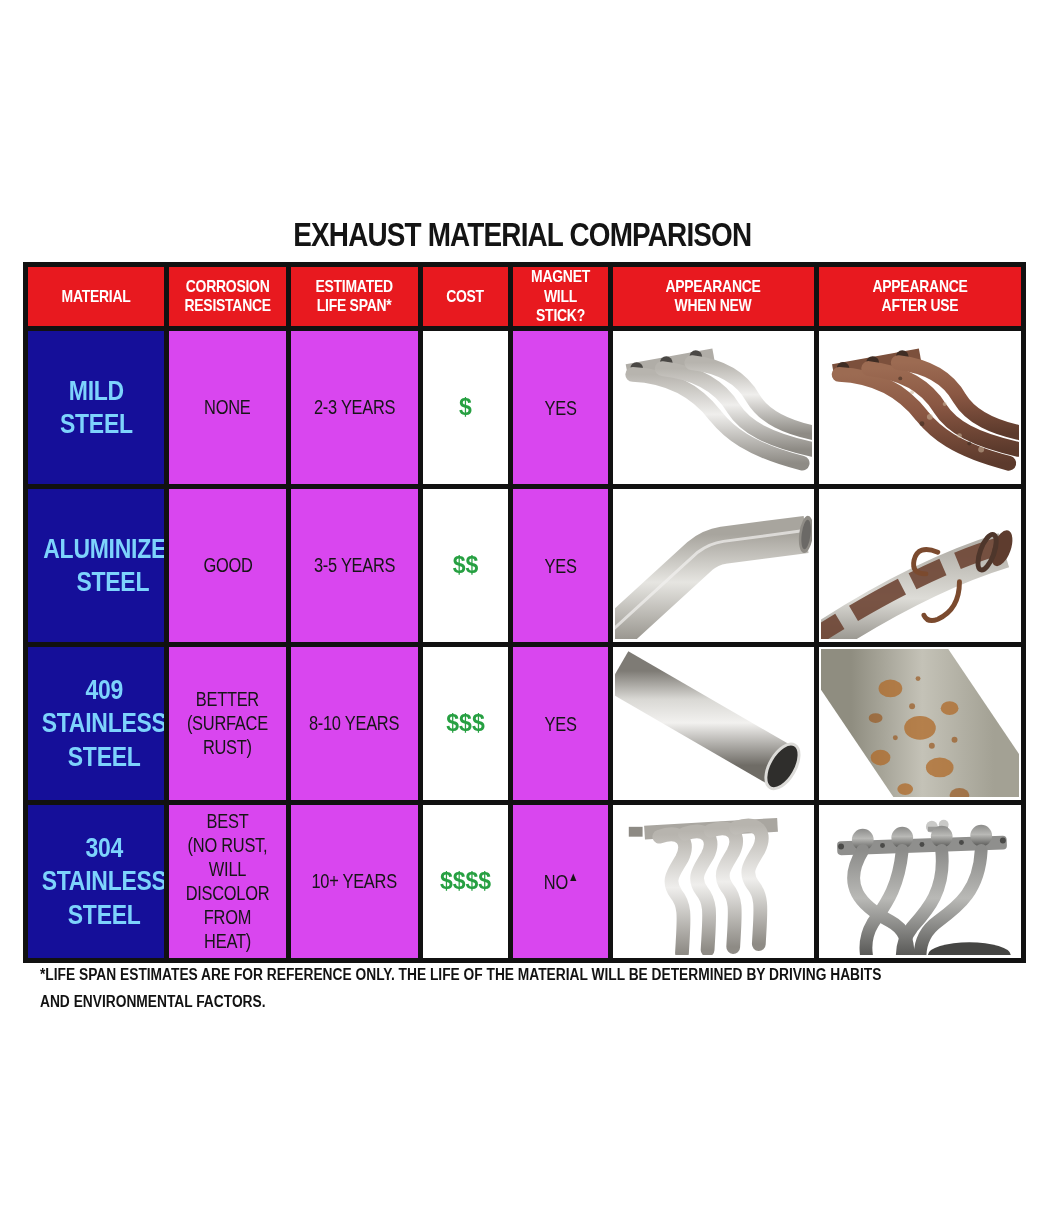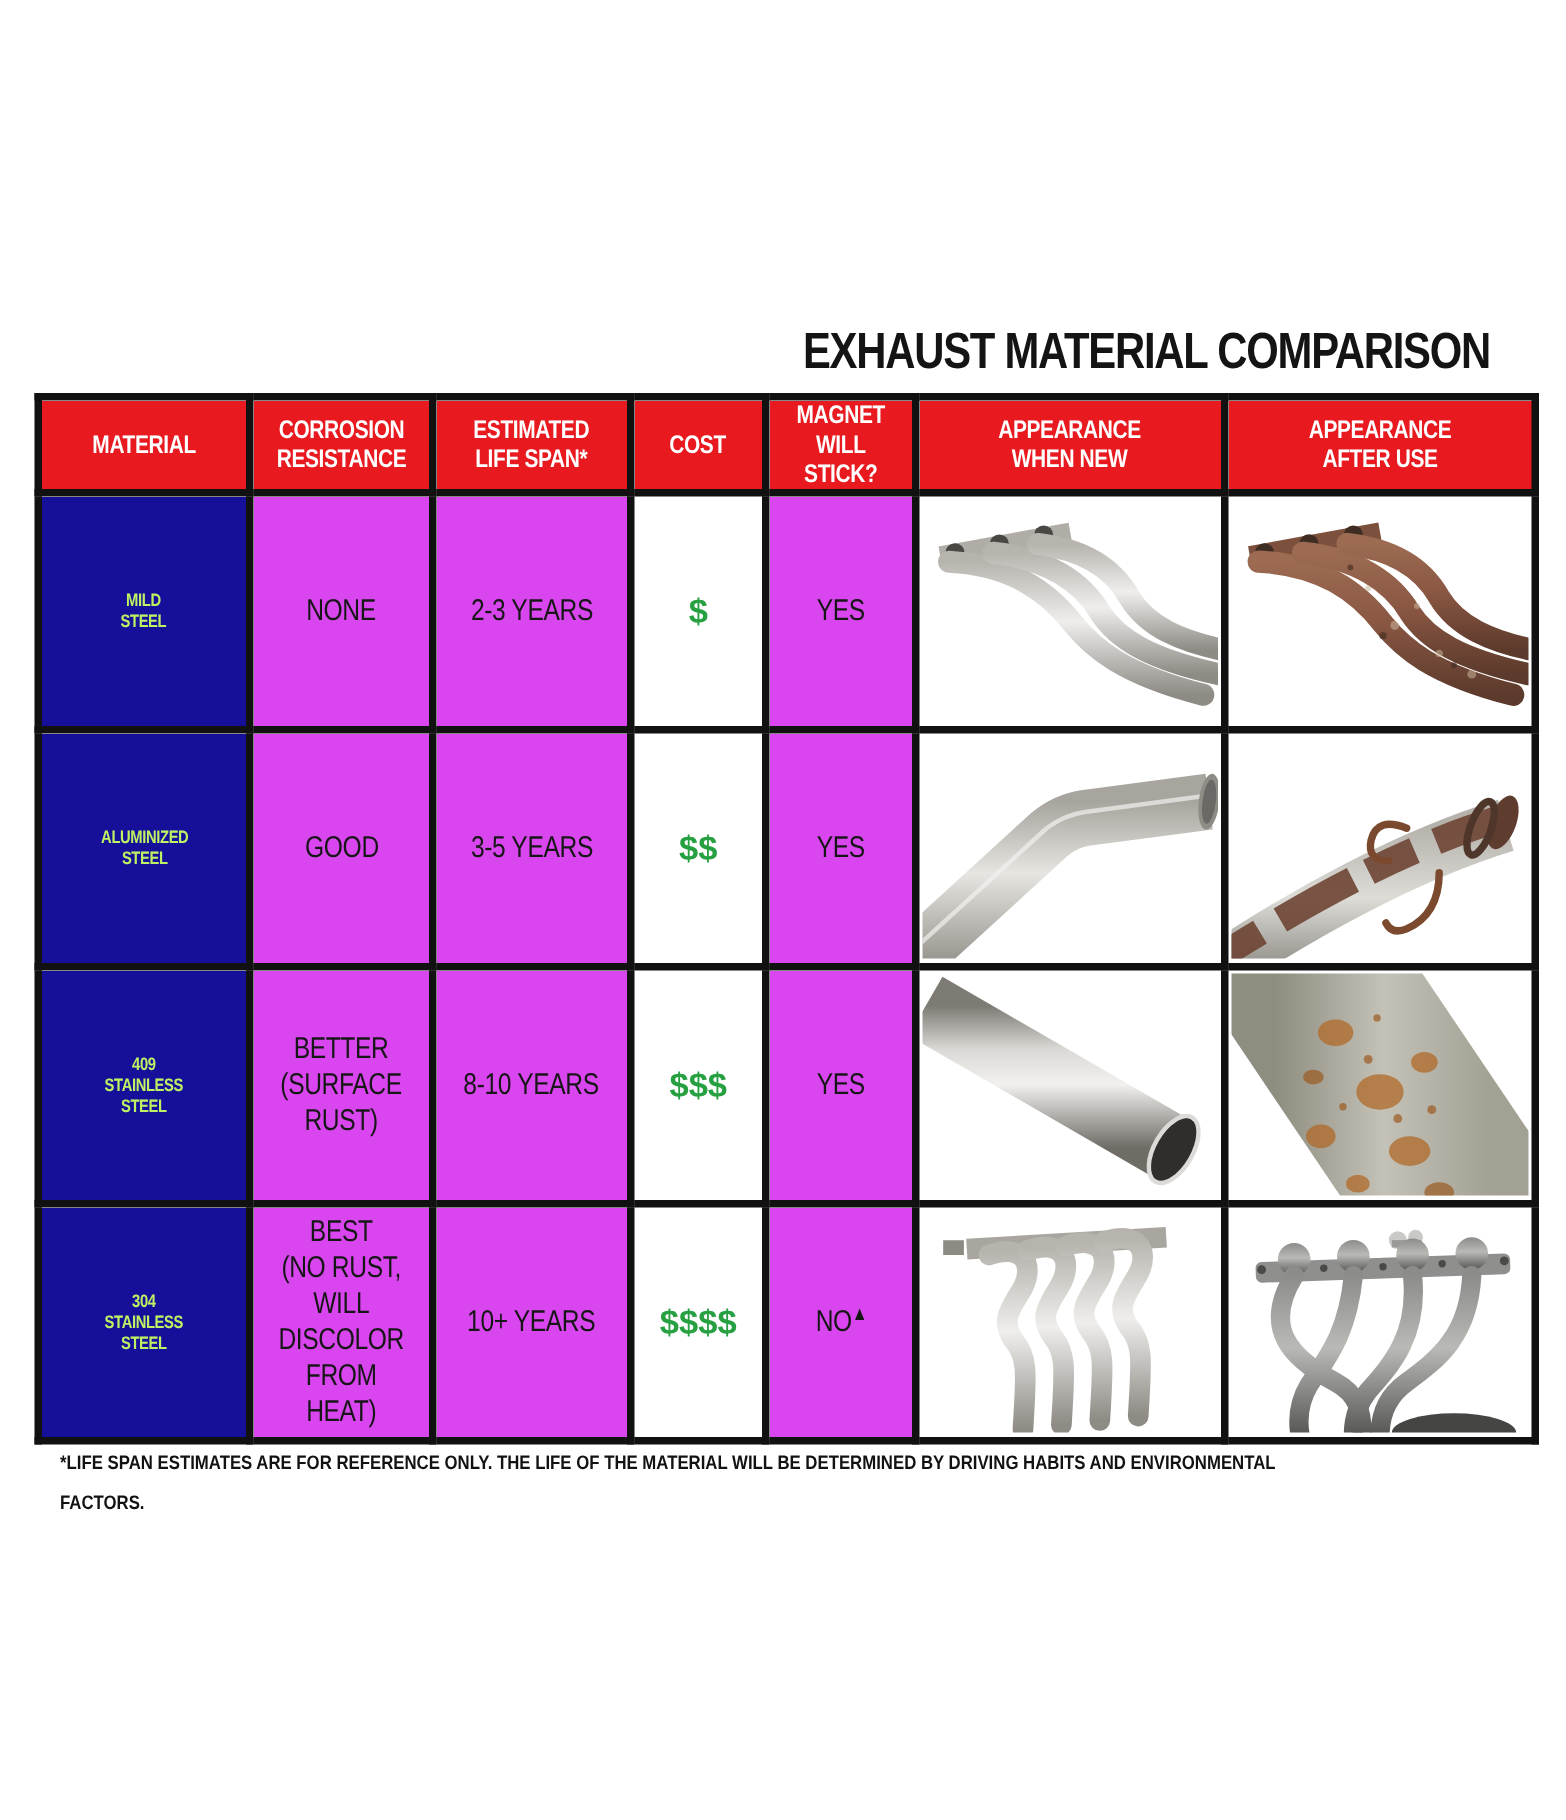--- a/index.html
+++ b/index.html
@@ -13,58 +13,58 @@
   *{margin:0;padding:0;box-sizing:border-box;}
   html,body{background:#ffffff;}
   .page{
     position:relative;width:1044px;height:1213px;margin:0 auto;
     background:var(--background);
     font-family:"Liberation Sans",sans-serif;color:var(--text-dark);
     overflow:hidden;
   }
   .title{
     position:absolute;top:214px;left:0;width:100%;
-    text-align:right;font-size:34px;font-weight:700;line-height:40px;
+    text-align:center;font-size:34px;font-weight:700;line-height:40px;
     letter-spacing:-1px;color:#141414;
   }
   .cx{display:inline-block;transform:scaleX(0.82);transform-origin:center;white-space:pre-line;}
   .cx-left{display:inline-block;transform:scaleX(0.86);transform-origin:left center;white-space:pre-line;}
   table.cmp{
     position:absolute;left:23px;top:262px;width:998px;
     border-collapse:collapse;table-layout:fixed;background:#ffffff;
   }
   table.cmp th,table.cmp td{
     border:5px solid var(--border);
     text-align:center;vertical-align:middle;
     overflow:hidden;
   }
   table.cmp thead tr{height:60px;}
   table.cmp tbody tr{height:158px;}
   th.hdr{
     background:var(--header-red);color:#ffffff;
     font-size:17px;font-weight:700;line-height:1.15;letter-spacing:-0.3px;
   }
   td.mat{
-    background:var(--material-blue);color:#bef264;
-    font-size:12px;font-weight:700;line-height:1.2;letter-spacing:-0.3px;
+    background:var(--material-blue);color:#7dd3fc;
+    font-size:28px;font-weight:700;line-height:1.2;letter-spacing:-0.3px;
   }
   td.txt{
     background:#d946ef;color:var(--text-dark);
     font-size:20px;font-weight:400;line-height:1.2;letter-spacing:-0.3px;
   }
   td.cost{
     background:#ffffff;color:var(--cost-green);
     font-size:23px;font-weight:700;letter-spacing:0;
   }
   td.magnet sup{font-size:13px;vertical-align:super;}
   td.img{background:#ffffff;padding:2px;}
   td.img svg{display:block;width:100%;height:148px;}
   .footnotes{
     position:absolute;left:40px;top:961px;width:980px;
-    font-size:13px;font-weight:700;line-height:27px;color:#121212;
+    font-size:16px;font-weight:700;line-height:27px;color:#121212;
   }
   .footnotes p{margin:0;}
 </style>
 </head>
 <body>
 
 <div class="page">
 
   <h1 class="title"><span class="cx">EXHAUST MATERIAL COMPARISON</span></h1>
 

